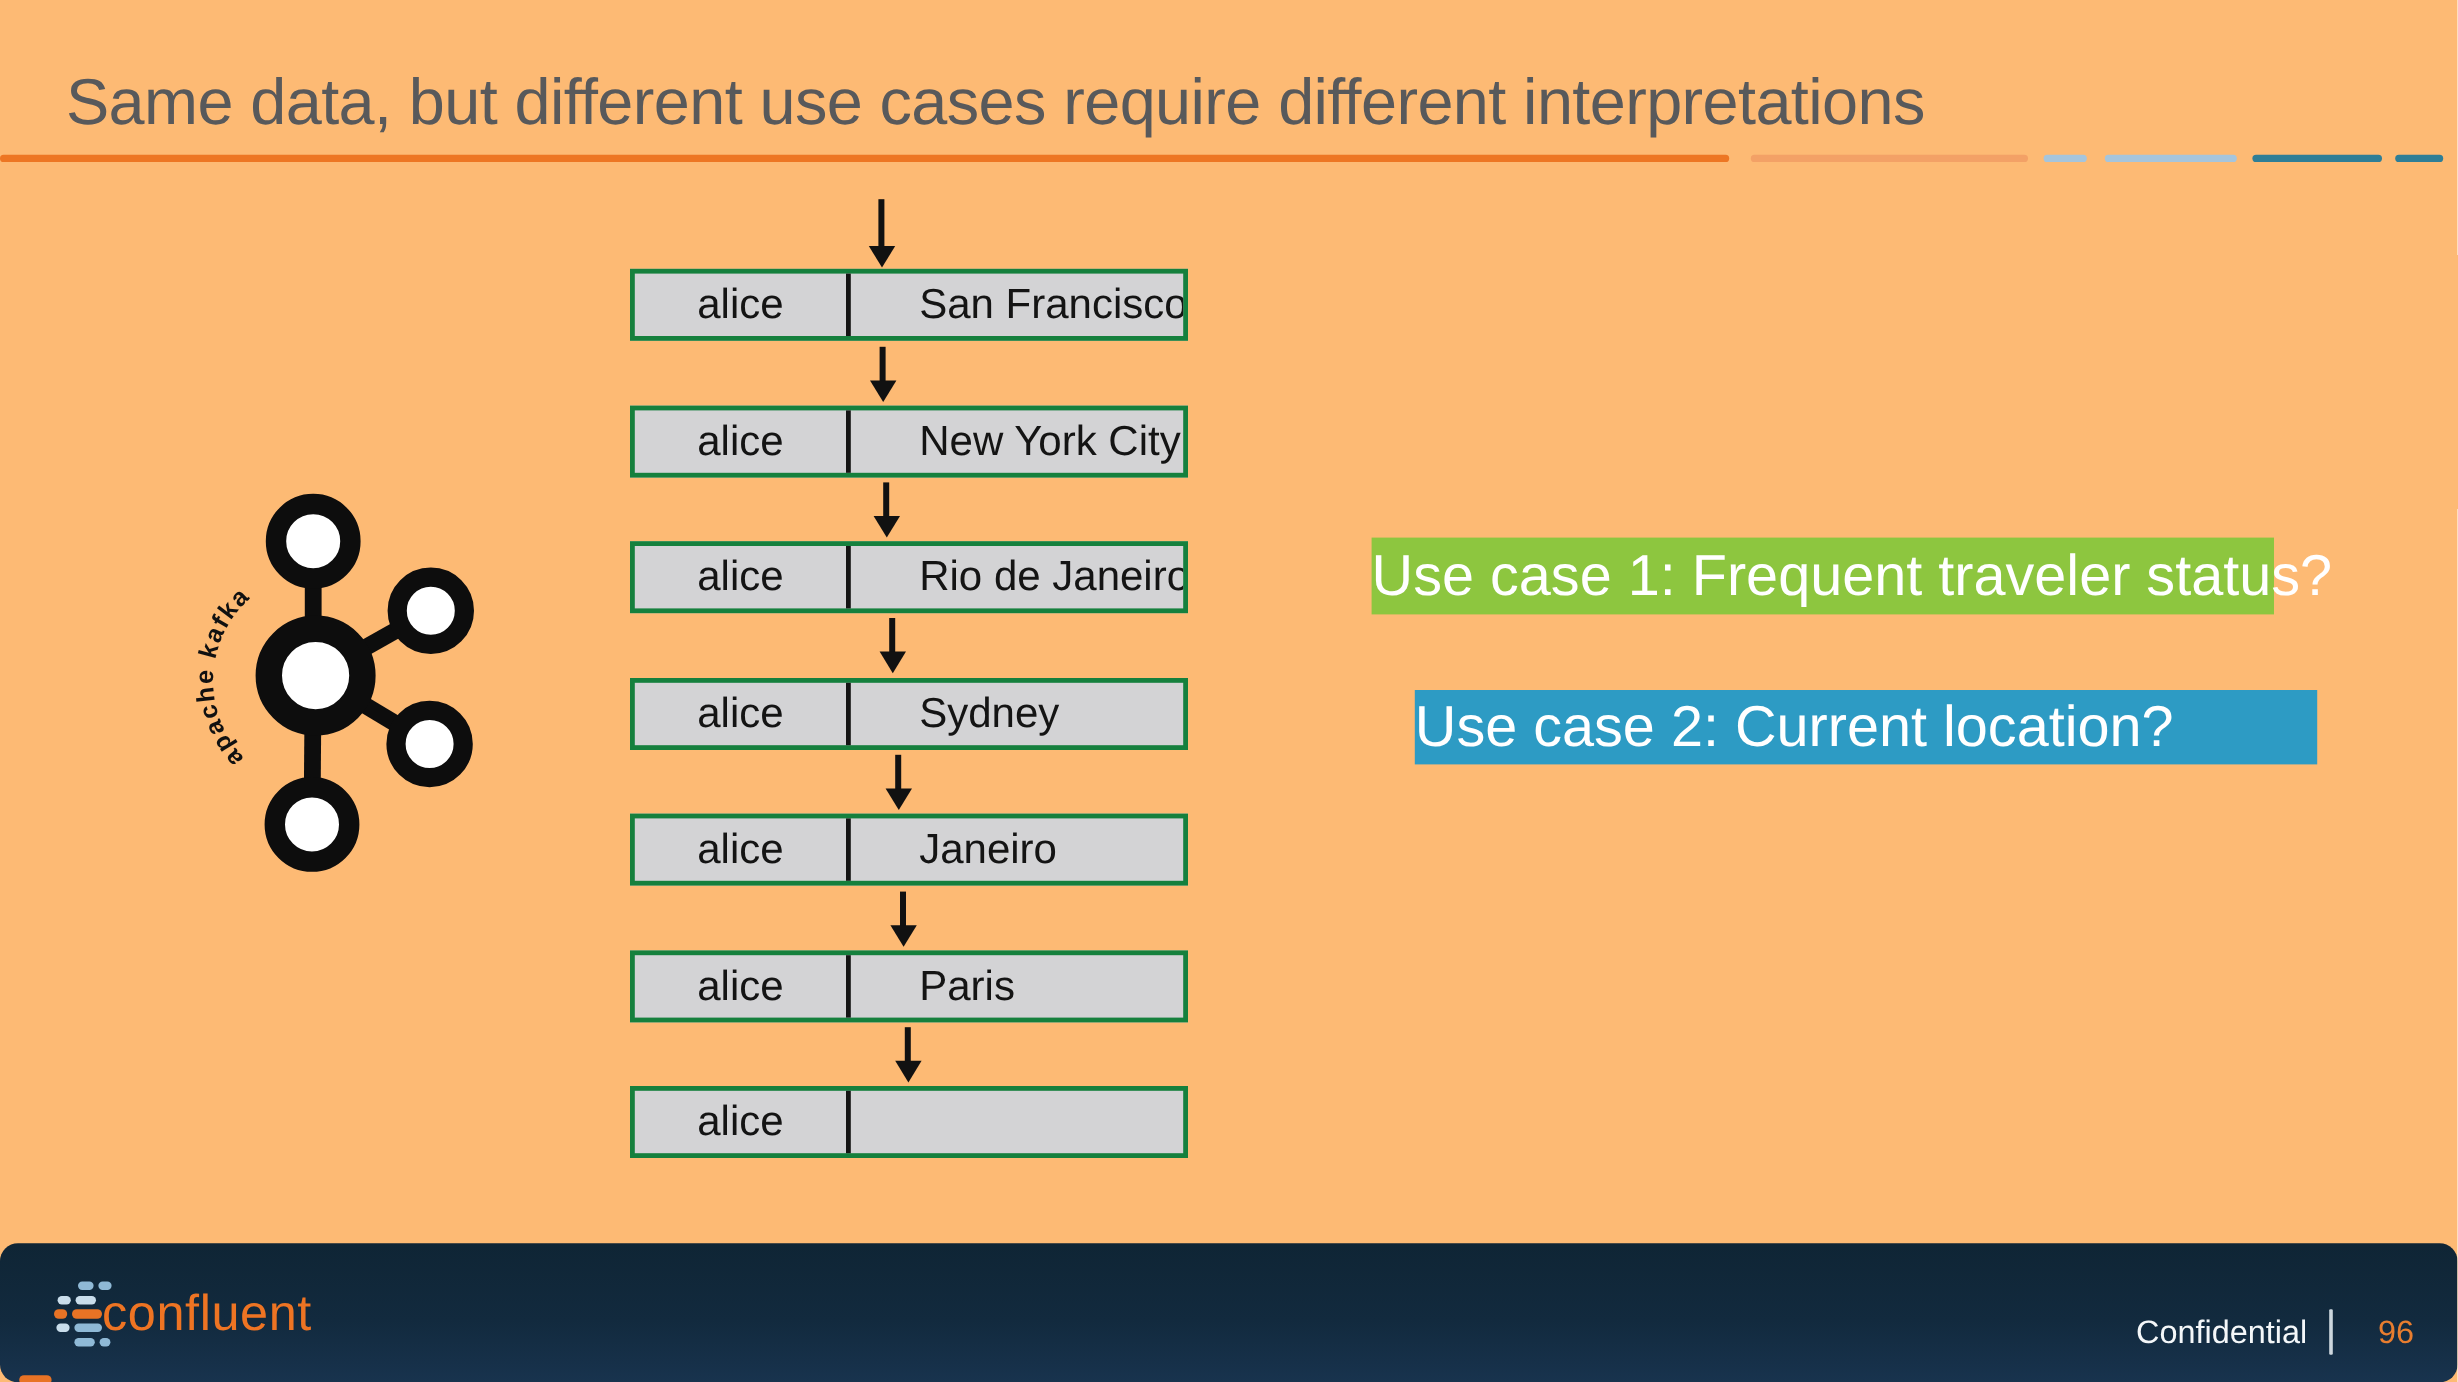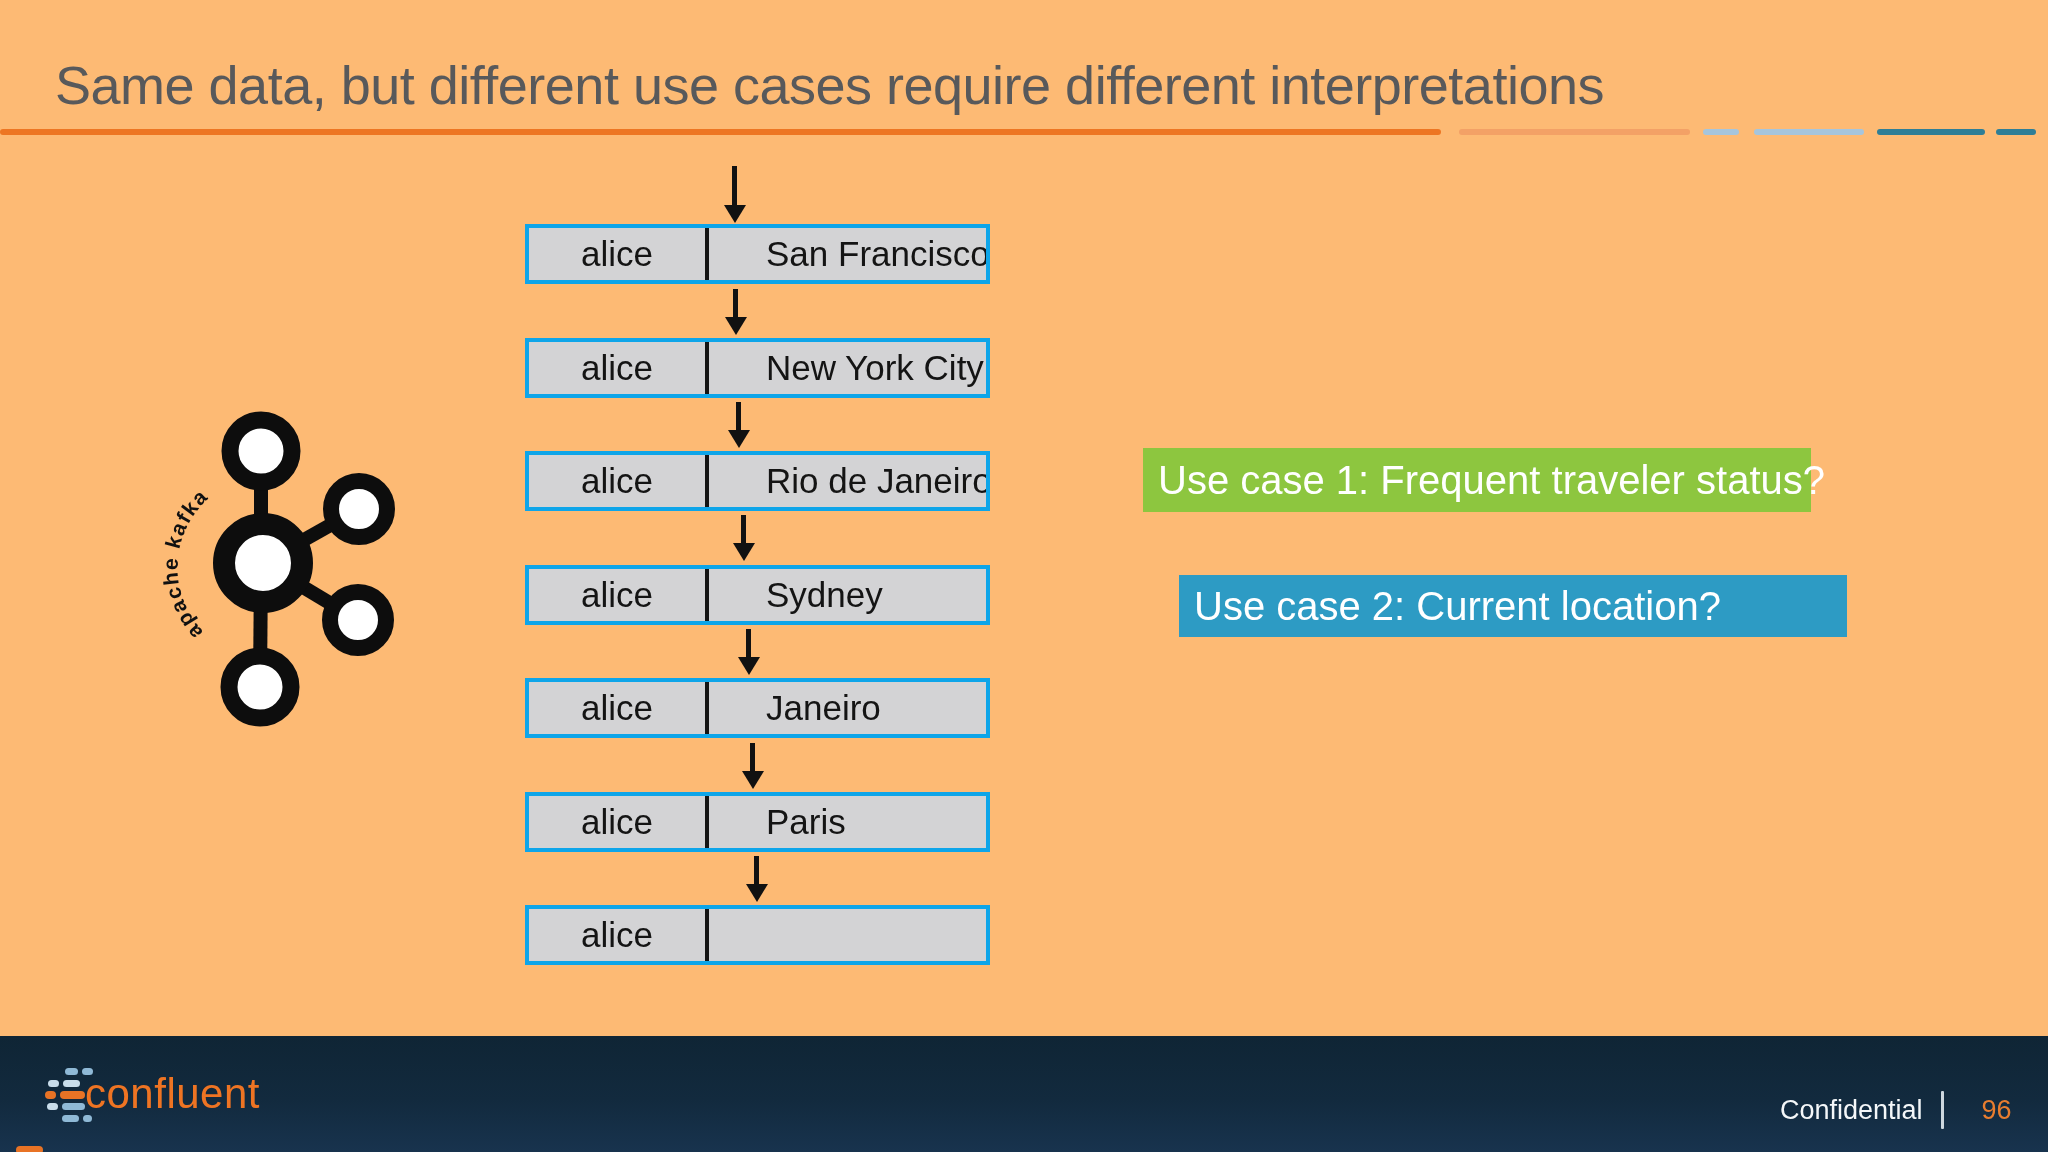--- a/index.html
+++ b/index.html
@@ -17,43 +17,43 @@
   .seg-b1   {left:1703px;width:36px;background:#A6C5DC;}
   .seg-b2   {left:1754px;width:110px;background:#A6C5DC;}
   .seg-t1   {left:1877px;width:108px;background:#2F7E96;}
   .seg-t2   {left:1996px;width:40px;background:#2F7E96;}
 
   
   .kafka{position:absolute;left:130px;top:370px;}
 
   
   .record{position:absolute;left:525px;width:465px;height:60px;display:flex;
-          background:#D3D3D5;border:4px solid #0ea5e9;box-sizing:border-box;}
+          background:#D3D3D5;border:4px solid #15803d;box-sizing:border-box;}
   .cell{font-size:35px;color:#141414;display:flex;align-items:center;overflow:hidden;white-space:nowrap;}
   .cell.key{flex:none;width:176px;justify-content:center;border-right:4px solid #141414;}
   .cell.val{flex:1;padding-left:34px;margin-left:23px;}
 
   
   .arrow{position:absolute;width:22px;}
   .arrow::before{content:'';position:absolute;left:8px;top:0;width:5px;
                  height:calc(100% - 16px);background:#111;}
   .arrow::after{content:'';position:absolute;left:0;bottom:0;width:0;height:0;
                 border-left:11px solid transparent;border-right:11px solid transparent;
                 border-top:18px solid #111;}
 
   
-  .usecase{position:absolute;left:1143px;width:668px;box-sizing:border-box;
-           display:flex;align-items:center;padding-left:15px;
-           color:#ffffff;font-size:40px;white-space:nowrap;}
+  .usecase{position:absolute;left:1143px;width:752px;box-sizing:border-box;
+           display:flex;align-items:center;
+           color:#ffffff;font-size:48px;white-space:nowrap;}
   .uc1{top:448px;height:64px;background:#8DC63F;}
   .uc2{top:575px;height:62px;background:#2D9BC4;}
 
   
   .footer{position:absolute;left:0;top:1036px;width:2048px;height:116px;
-          background:linear-gradient(180deg,#0F2535 0%,#122A3E 55%,#18334E 100%);}
+          background:linear-gradient(180deg,#0F2535 0%,#122A3E 55%,#18334E 100%);border-radius:15px;}
   .dash{position:absolute;border-radius:4px;}
   .wordmark{position:absolute;left:85px;top:37px;font-size:42px;letter-spacing:0.5px;
             color:#EE7423;line-height:1;}
   .corner-dash{position:absolute;left:16px;top:110px;width:27px;height:8px;
                border-radius:4px;background:#E87325;}
   .meta{position:absolute;left:1780px;top:16px;height:100%;display:flex;align-items:center;justify-content:flex-end;}
   .meta .conf{color:#F4F7F9;font-size:27px;}
   .meta .sep{width:3px;height:38px;background:#CDD7DE;margin:0 38px 0 18px;border-radius:1px;}
   .meta .page{color:#E87D2F;font-size:27px;}
 </style>

